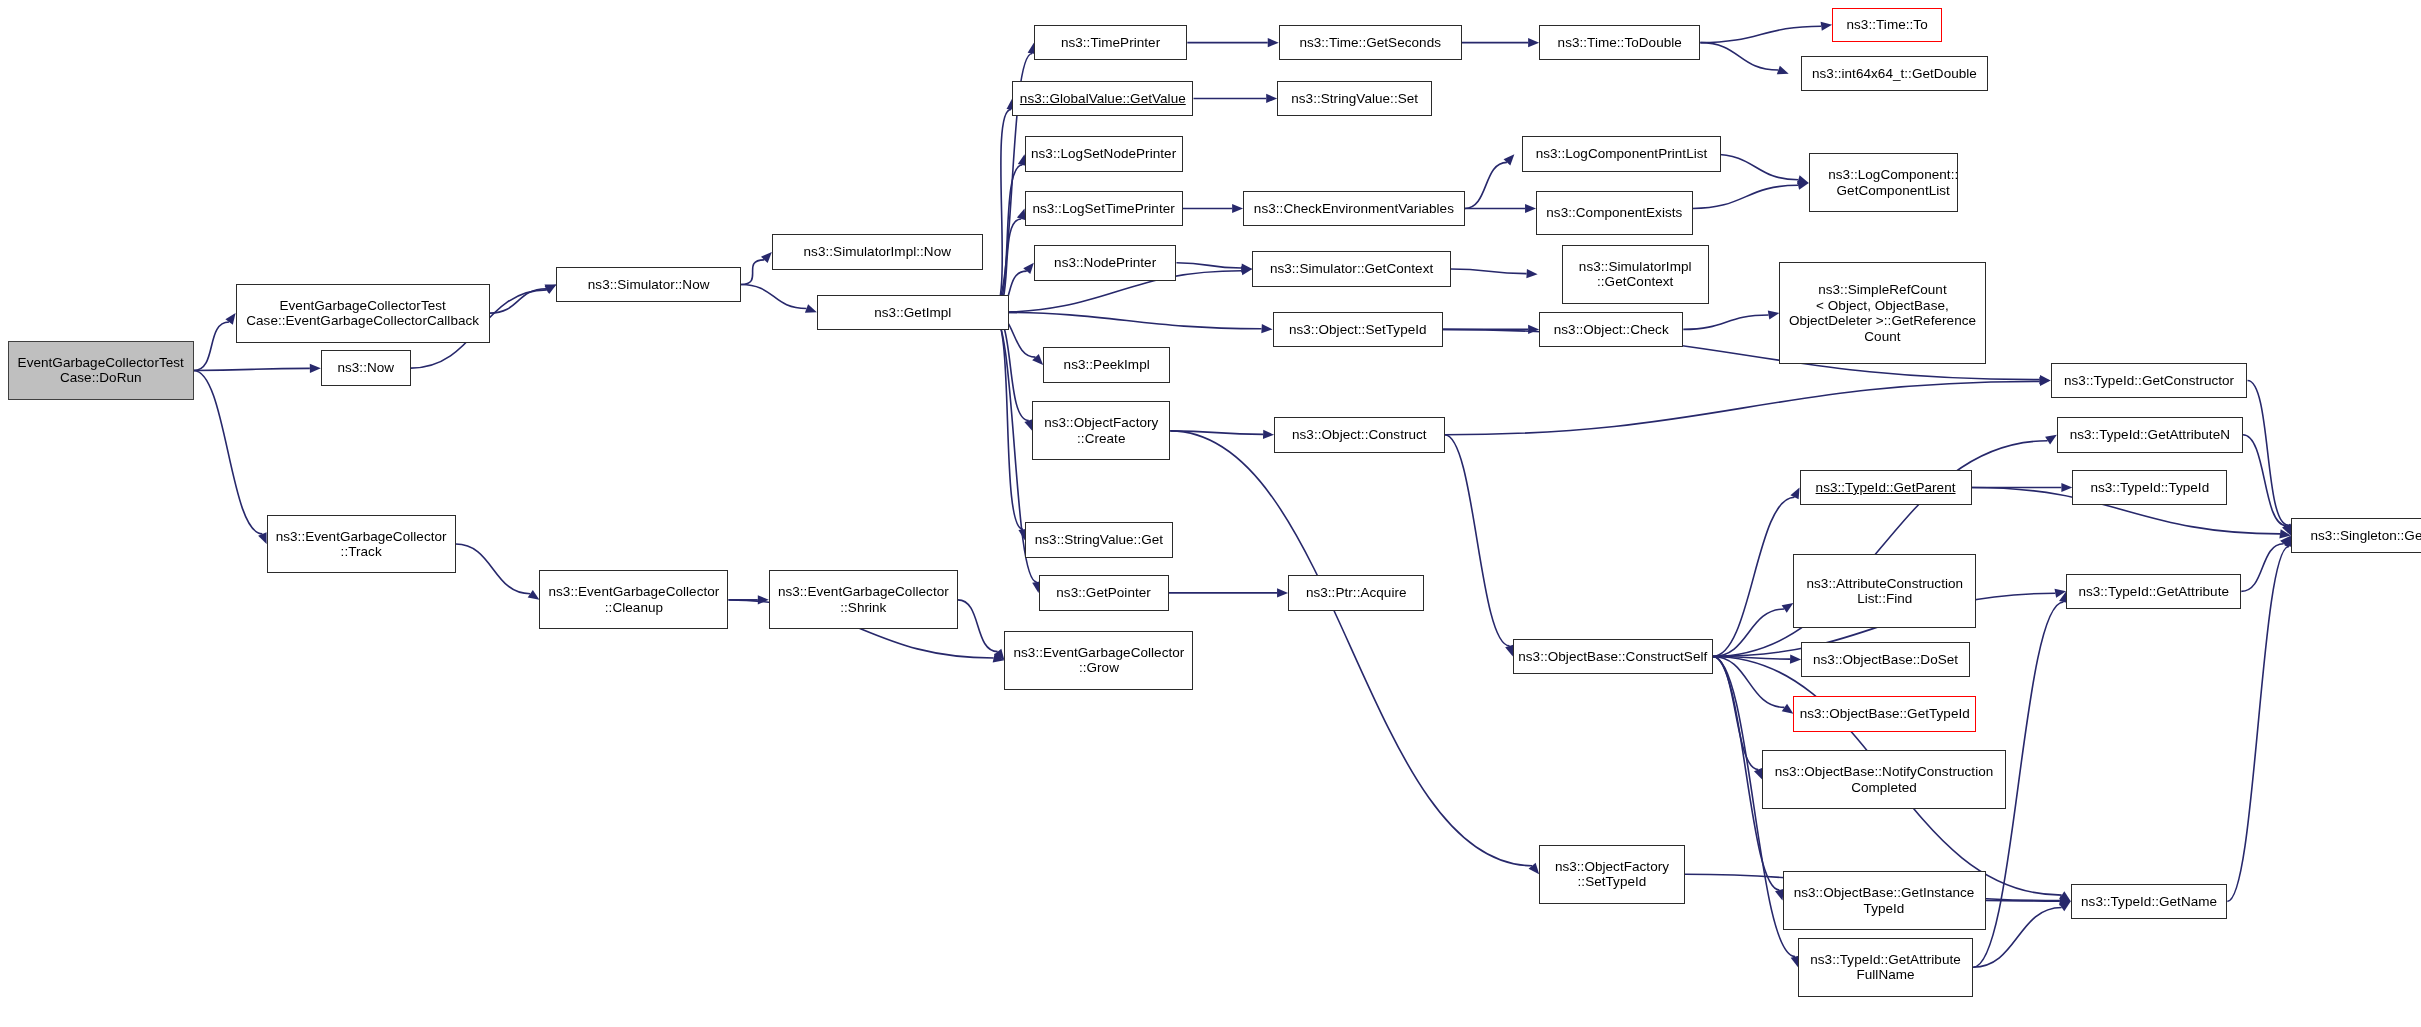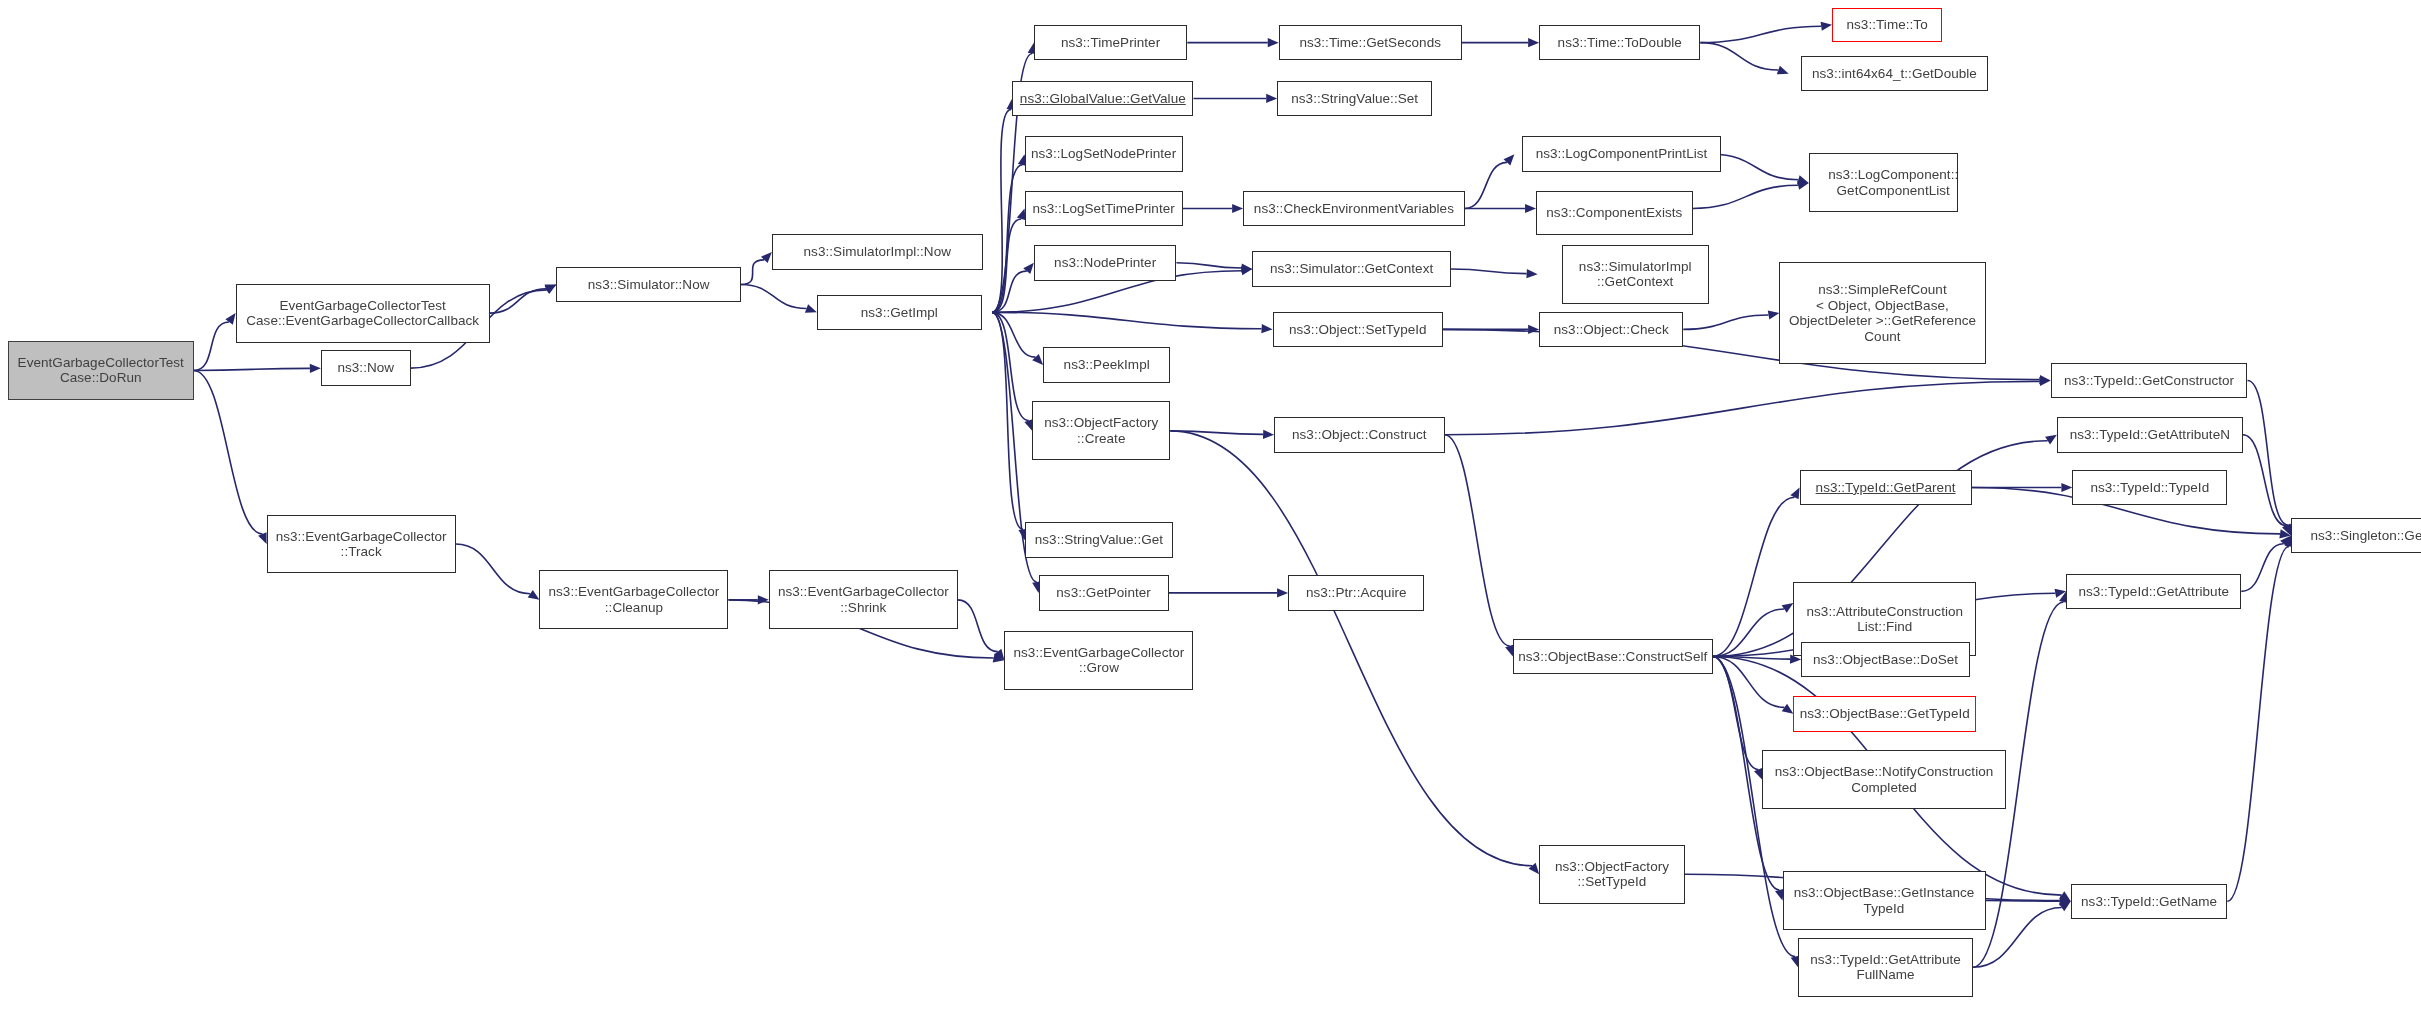--- a/index.html
+++ b/index.html
@@ -1,20 +1,20 @@
 <!DOCTYPE html>
 <html><head>
 <meta charset="utf-8">
 <title>Call Graph</title>
 <style>
   html,body{margin:0;padding:0;background:#ffffff;}
   #canvas{position:relative;width:2421px;height:1027px;background:#ffffff;
           font-family:"Liberation Sans","DejaVu Sans",sans-serif;}
   .node{position:absolute;box-sizing:border-box;border:1px solid #2b2b2b;
-        background:#ffffff;color:#404040;display:flex;align-items:center;
+        background:#ffffff;color:#000000;display:flex;align-items:center;
         justify-content:center;text-align:center;font-size:13.5px;
         line-height:15.5px;letter-spacing:0.05px;padding:1px 4px;
         white-space:pre-line;overflow:hidden;}
   .node.current{background:#bfbfbf;border-color:#404040;}
   .node.hi{border:1.5px solid #ff0000;}
   svg.edges{position:absolute;left:0;top:0;width:2421px;height:1027px;
             pointer-events:none;}
   svg.edges path{fill:none;stroke:#27286b;stroke-width:1.6px;}
   svg.edges polygon{fill:#27286b;stroke:none;}
 </style>
@@ -157,21 +157,21 @@
       <div class="node" style="left: 266.6px; top: 514.6px; width: 189.1px; height: 58.9px;">ns3::EventGarbageCollector
 ::Track</div>
       <div class="node" style="left: 539.4px; top: 570.4px; width: 189.1px; height: 58.9px;">ns3::EventGarbageCollector
 ::Cleanup</div>
       <div class="node" style="left: 768.8px; top: 570.4px; width: 189.1px; height: 58.9px;">ns3::EventGarbageCollector
 ::Shrink</div>
       <div class="node" style="left: 1004.4px; top: 630.85px; width: 189.1px; height: 58.9px;">ns3::EventGarbageCollector
 ::Grow</div>
       <div class="node" style="left: 556.45px; top: 266.6px; width: 184.45px; height: 35.65px;">ns3::Simulator::Now</div>
       <div class="node" style="left: 771.9px; top: 234.05px; width: 210.8px; height: 35.65px;">ns3::SimulatorImpl::Now</div>
-      <div class="node" style="left: 816.85px; top: 294.5px; width: 165px; height: 35.65px;">ns3::GetImpl</div>
+      <div class="node" style="left: 816.85px; top: 294.5px; width: 192px; height: 35.65px;">ns3::GetImpl</div>
       <div class="node" style="left: 1033.85px; top: 24.8px; width: 153.45px; height: 35.65px;">ns3::TimePrinter</div>
       <div class="node" style="left: 1012.15px; top: 80.6px; width: 181.35px; height: 35.65px; text-decoration: underline;">ns3::GlobalValue::GetValue</div>
       <div class="node" style="left: 1024.55px; top: 136.4px; width: 158.1px; height: 35.65px;">ns3::LogSetNodePrinter</div>
       <div class="node" style="left: 1024.55px; top: 190.65px; width: 158.1px; height: 35.65px;">ns3::LogSetTimePrinter</div>
       <div class="node" style="left: 1033.85px; top: 244.9px; width: 142.6px; height: 35.65px;">ns3::NodePrinter</div>
       <div class="node" style="left: 1043.15px; top: 347.2px; width: 127.1px; height: 35.65px;">ns3::PeekImpl</div>
       <div class="node" style="left: 1032.3px; top: 401.45px; width: 137.95px; height: 58.9px;">ns3::ObjectFactory
 ::Create</div>
       <div class="node" style="left: 1024.55px; top: 522.35px; width: 148.8px; height: 35.65px;">ns3::StringValue::Get</div>
       <div class="node" style="left: 1038.5px; top: 575.05px; width: 130.2px; height: 35.65px;">ns3::GetPointer</div>
@@ -193,21 +193,21 @@
 ::SetTypeId</div>
       <div class="node hi" style="left: 1832.1px; top: 7.75px; width: 110.05px; height: 34.1px;">ns3::Time::To</div>
       <div class="node" style="left: 1788.7px; top: 55.8px; width: 187.55px; height: 35.65px; margin-left: 12px;">ns3::int64x64_t::GetDouble</div>
       <div class="node" style="left: 1808.85px; top: 153.45px; width: 148.8px; height: 58.9px; padding-left: 24px;">ns3::LogComponent::
 GetComponentList</div>
       <div class="node" style="left: 1779.4px; top: 261.95px; width: 206.15px; height: 102.3px;">ns3::SimpleRefCount
 &lt; Object, ObjectBase,
 ObjectDeleter &gt;::GetReference
 Count</div>
       <div class="node" style="left: 1799.55px; top: 469.65px; width: 172.05px; height: 35.65px; text-decoration: underline;">ns3::TypeId::GetParent</div>
-      <div class="node" style="left: 1793.35px; top: 582px; width: 182.9px; height: 74px;">ns3::AttributeConstruction
+      <div class="node" style="left: 1793.35px; top: 554px; width: 182.9px; height: 74px;">ns3::AttributeConstruction
 List::Find</div>
       <div class="node" style="left: 1801.1px; top: 641.7px; width: 168.95px; height: 35.65px;">ns3::ObjectBase::DoSet</div>
       <div class="node hi" style="left: 1793.35px; top: 695.95px; width: 182.9px; height: 35.65px;">ns3::ObjectBase::GetTypeId</div>
       <div class="node" style="left: 1762.35px; top: 750.2px; width: 243.35px; height: 58.9px;">ns3::ObjectBase::NotifyConstruction
 Completed</div>
       <div class="node" style="left: 1782.5px; top: 871.1px; width: 203.05px; height: 58.9px;">ns3::ObjectBase::GetInstance
 TypeId</div>
       <div class="node" style="left: 1798px; top: 937.75px; width: 175.15px; height: 58.9px;">ns3::TypeId::GetAttribute
 FullName</div>
       <div class="node" style="left: 2050.65px; top: 362.7px; width: 196.85px; height: 35.65px;">ns3::TypeId::GetConstructor</div>

